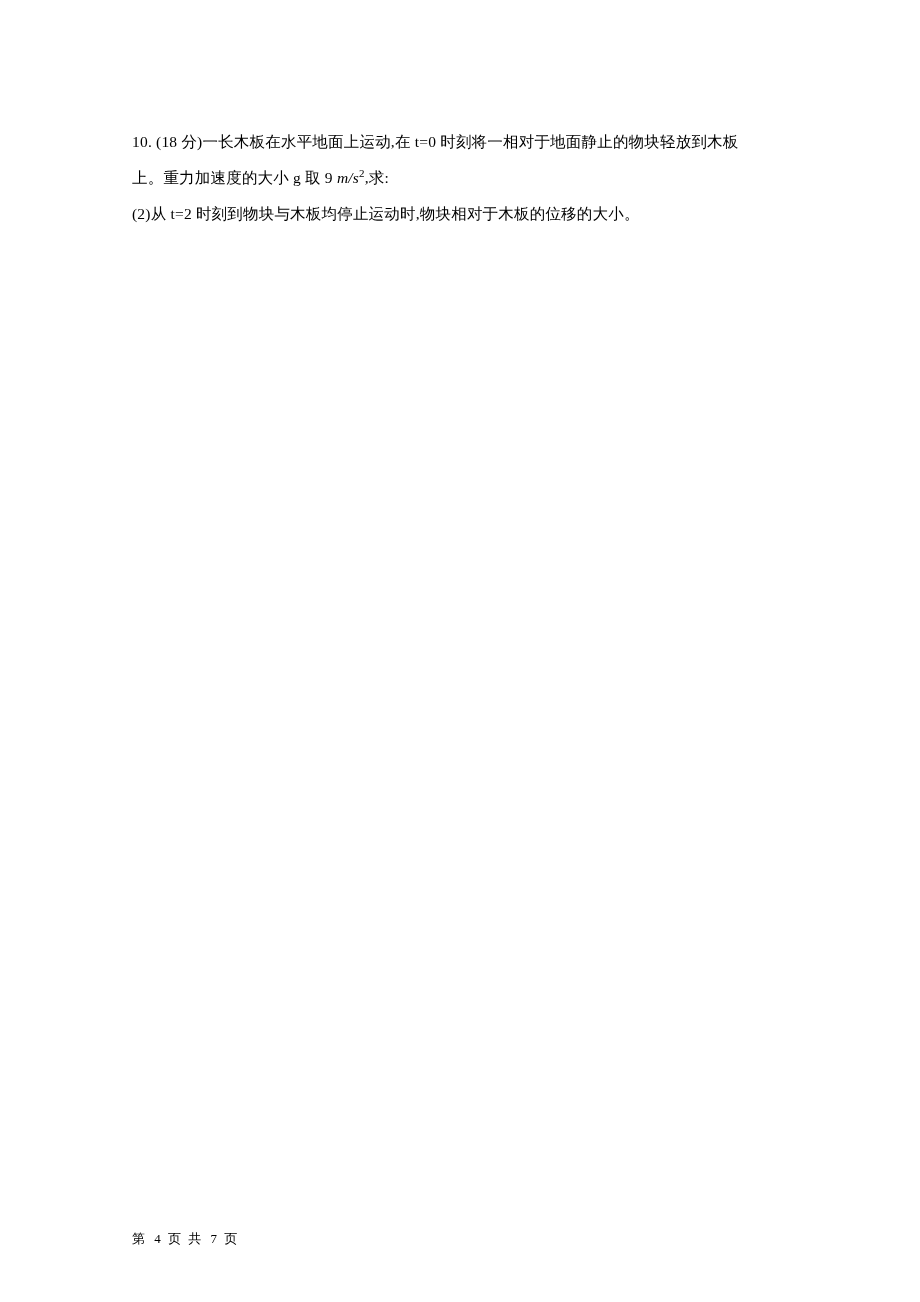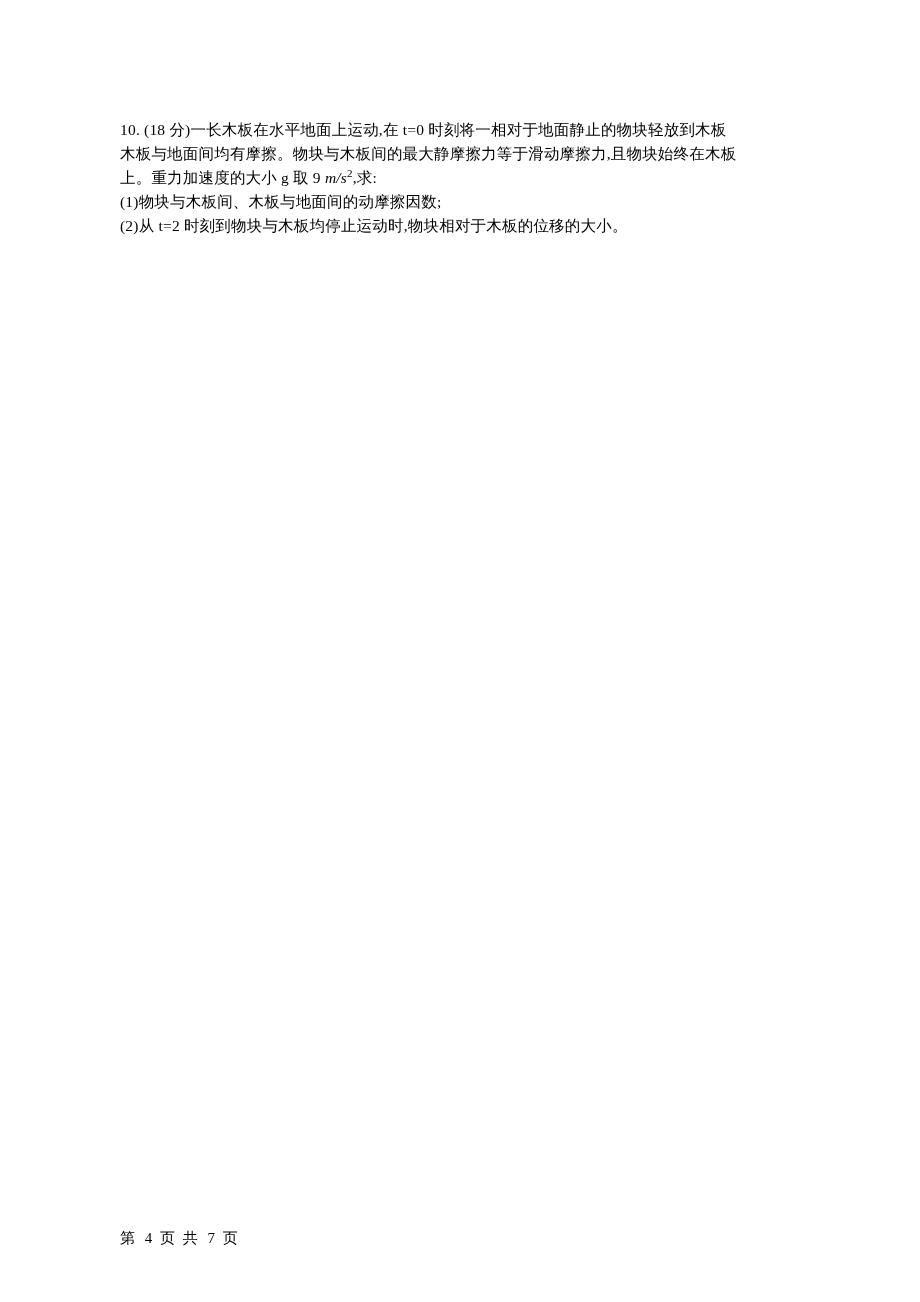--- a/index.html
+++ b/index.html
@@ -18,61 +18,59 @@
     padding: 118px 120px 0 120px;
     position: relative;
   }
   .question-body {
     font-size: 15.5px;
     line-height: 24px;
     letter-spacing: 0.2px;
     text-align: justify;
   }
   .question-body p {
-    margin: 0;
+    margin: 12px;
   }
   .question-number {
     font-weight: normal;
   }
   .italic {
     font-style: italic;
     font-family: "Times New Roman", serif;
   }
   .sup {
     font-size: 11px;
     vertical-align: super;
     line-height: 0;
   }
   .footer {
     position: absolute;
-    left: 120px;
+    left: 132px;
     bottom: 54px;
-    font-size: 15px;
+    font-size: 13px;
     letter-spacing: 2px;
   }
   .footer .num {
     letter-spacing: 0;
     margin: 0 2px;
   }
 </style>
 </head>
 <body>
 
 <div class="page">
 
   <div class="question-body">
     <p>
       <span class="question-number">10.</span>
       <span>(18 分)</span><span>一长木板在水平地面上运动,在 t=0 时刻将一相对于地面静止的物块轻放到木板</span>
     </p>
-    <p>木板与地面间均有摩擦。物块与木板间的最大静摩擦力等于滑动摩擦力,且物块始终在木板</p>
     <p>
       <span>上。重力加速度的大小 g 取 9 </span><span class="italic">m</span><span class="italic">/</span><span class="italic">s</span><span class="sup">2</span><span>,求:</span>
     </p>
-    <p>(1)物块与木板间、木板与地面间的动摩擦因数;</p>
     <p>(2)从 t=2 时刻到物块与木板均停止运动时,物块相对于木板的位移的大小。</p>
   </div>
 
   <div class="footer">
     <span>第</span>
     <span class="num">4</span>
     <span>页 共</span>
     <span class="num">7</span>
     <span>页</span>
   </div>

